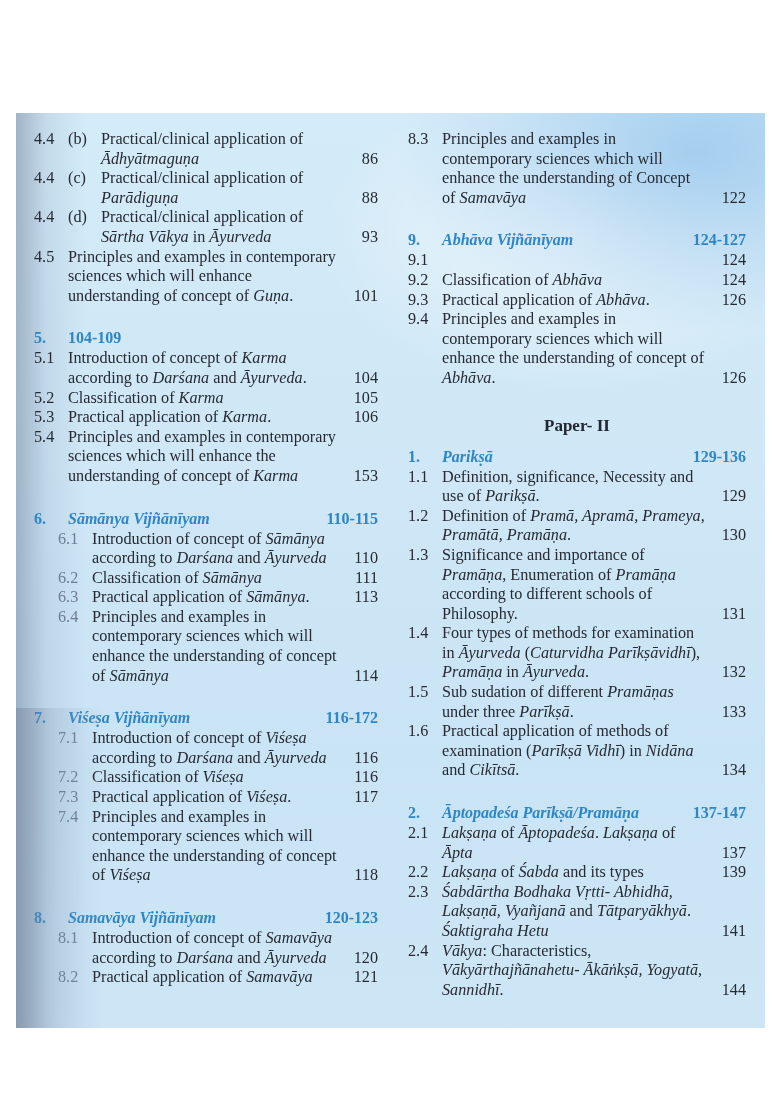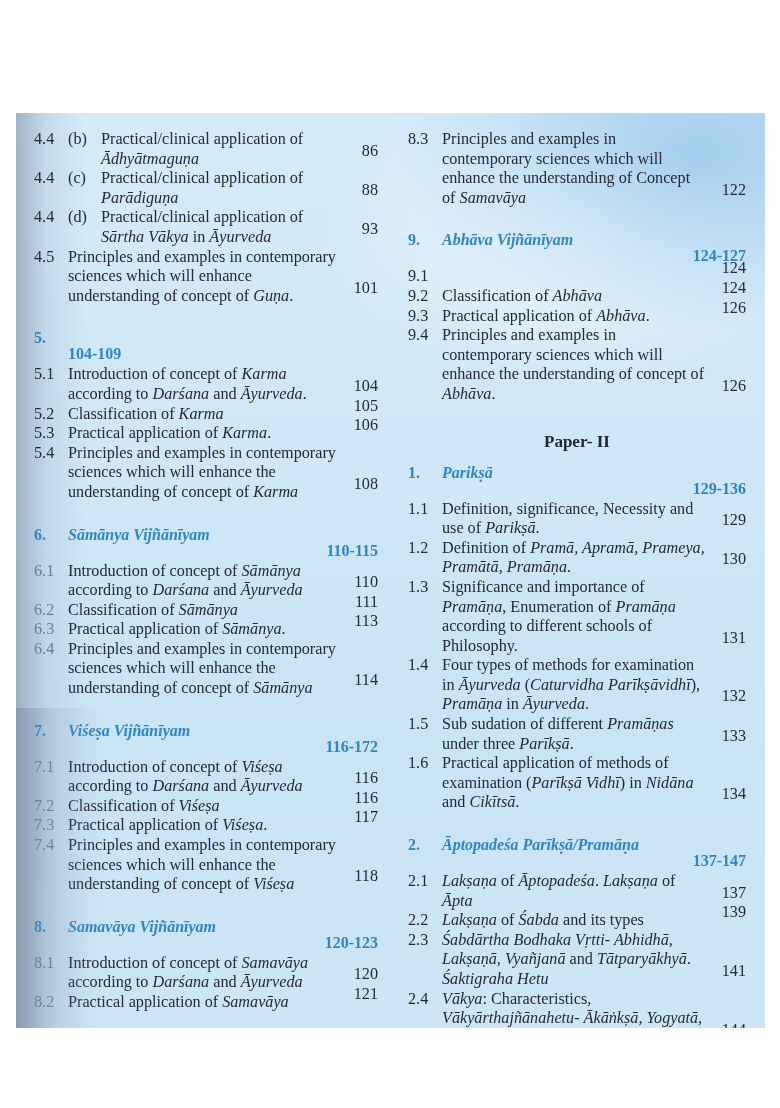--- a/index.html
+++ b/index.html
@@ -55,49 +55,49 @@
   .sub {
     flex: 0 0 33px;
   }
   .text {
     flex: 1 1 auto;
     padding-right: 40px;
   }
   .pg {
     position: absolute;
     right: 0;
-    bottom: 8px;
+    bottom: 0;
     text-align: right;
   }
   .text i { font-style: italic; }
 
   .chapter {
     display: flex;
     font-size: 16px;
     line-height: 20px;
     color: #2e86c6;
     font-weight: bold;
     margin-top: 22px;
     margin-bottom: 1px;
   }
   .chapter .num { color: #2e86c6; }
   .chapter .ch-title { flex: 1 1 auto; font-style: italic; }
-  .chapter .ch-range { text-align: right; margin-top: 16px; }
+  .chapter .ch-range { text-align: right; }
 
   .paper-heading {
     text-align: center;
     font-weight: bold;
     font-size: 17px;
     line-height: 22px;
     margin-top: 26px;
     margin-bottom: 10px;
     color: #22262e;
   }
   .first-chapter { margin-top: 2px; }
-  .fade-num { color: #6f7d93; }
+  .fade-num { color: #6f7d93; margin-left: 24px; }
 </style>
 </head>
 <body>
 
 <div class="page">
 
   <div class="col col-left">
 
     <div class="entry">
       <span class="num">4.4</span>
@@ -139,21 +139,21 @@
           <span class="pg">105</span>
         </div>
         <div class="entry">
           <span class="num">5.3</span>
           <span class="text">Practical application of <i>Karma</i>.</span>
           <span class="pg">106</span>
         </div>
         <div class="entry">
           <span class="num">5.4</span>
           <span class="text">Principles and examples in contemporary sciences which will enhance the understanding of concept of <i>Karma</i></span>
-          <span class="pg">108</span>
+          <span class="pg">153</span>
         </div>
       </div>
 
     <div class="chapter">
       <span class="num">6.</span>
       <span class="ch-title">Sāmānya Vijñānīyam</span>
       <span class="ch-range">110-115</span>
     </div>
     <div>
         <div class="entry">

